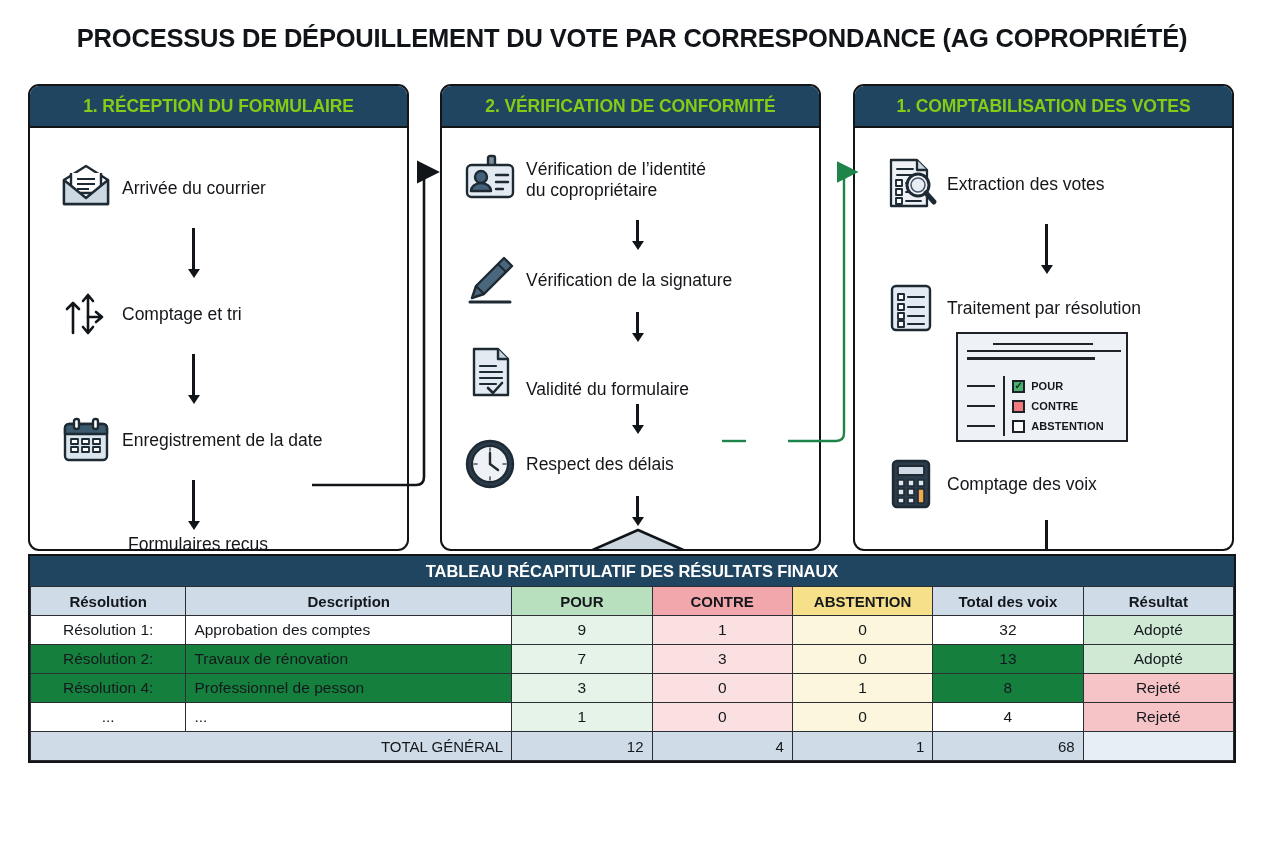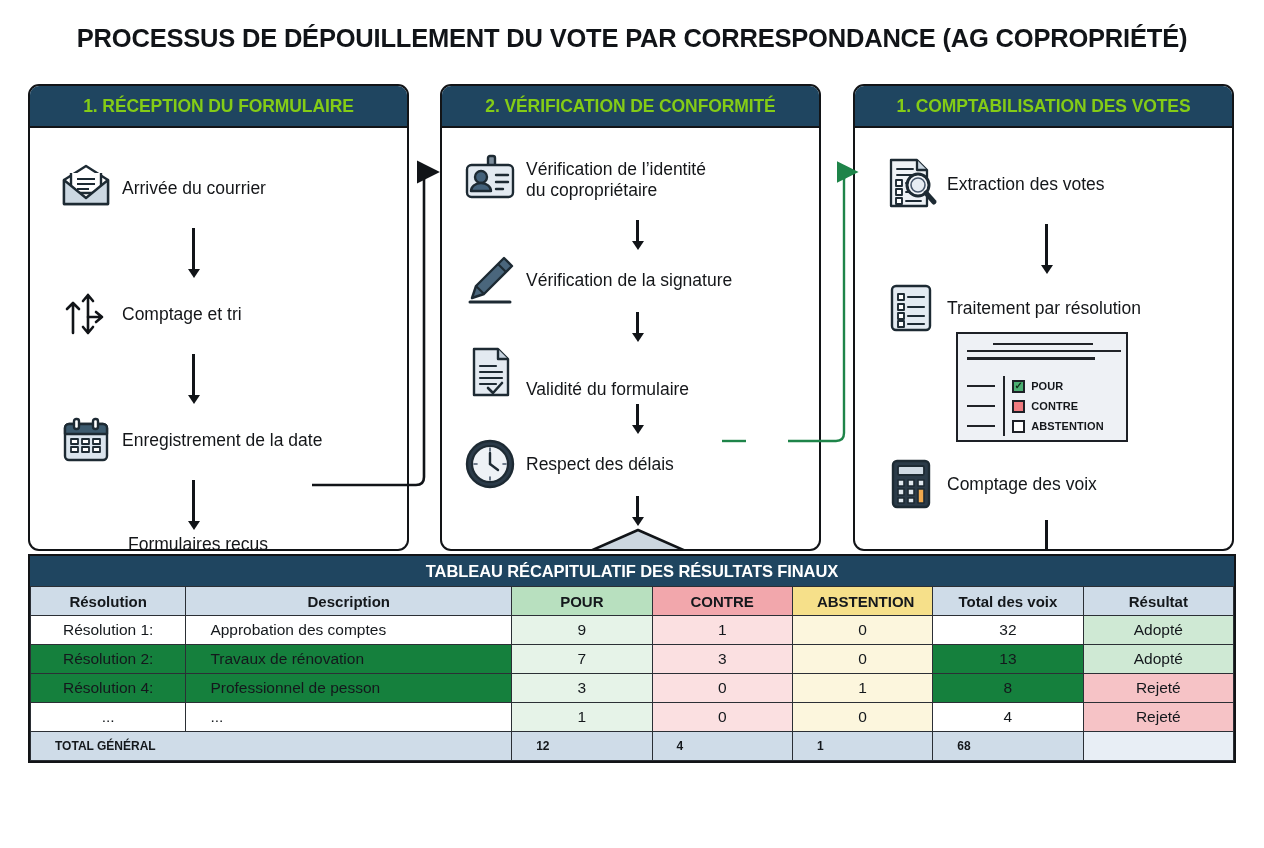--- a/index.html
+++ b/index.html
@@ -122,41 +122,41 @@
     height: 30px; background: #1f4560; color: #fff;
     display: flex; align-items: center; justify-content: center;
     font-size: 16.5px; font-weight: bold; letter-spacing: -0.1px;
   }
   table { border-collapse: collapse; width: 100%; table-layout: fixed; }
   th, td {
     border: 1.3px solid #2b2f35;
     height: 29px;
     font-size: 15.5px;
     color: #14181c;
-    padding: 0 24px;
+    padding: 0 8px;
   }
   thead th {
     font-weight: bold; font-size: 15px; text-align: center;
     background: #cfdce8;
   }
   th.c-pour { background: #b8e0bf; }
   th.c-contre { background: #f2a7ac; }
   th.c-abst { background: #f6e08a; }
   td.col-res { text-align: center; }
   td.col-desc { text-align: left; }
   td.col-pour { background: #e6f3e8; text-align: center; }
   td.col-contre { background: #fbe0e1; text-align: center; }
   td.col-abst { background: #fcf6dd; text-align: center; }
   td.col-total { text-align: center; }
   td.col-result { text-align: center; }
   td.res-adopte { background: #cfe9d4; }
   td.res-rejete { background: #f6c3c6; }
   tr.alt td.col-res, tr.alt td.col-desc, tr.alt td.col-total { background: #15803d; }
   tfoot td {
-    background: #cfdce8; font-weight: bold; font-size: 12px; text-align: left;
+    background: #cfdce8; font-weight: normal; font-size: 15px; text-align: right;
   }
   tfoot td.foot-blank { background: #e8eef5; }
 </style>
 </head>
 <body>
 
 <div id="root">
 
   <div class="main-title">PROCESSUS DE DÉPOUILLEMENT DU VOTE PAR CORRESPONDANCE (AG COPROPRIÉTÉ)</div>
 

